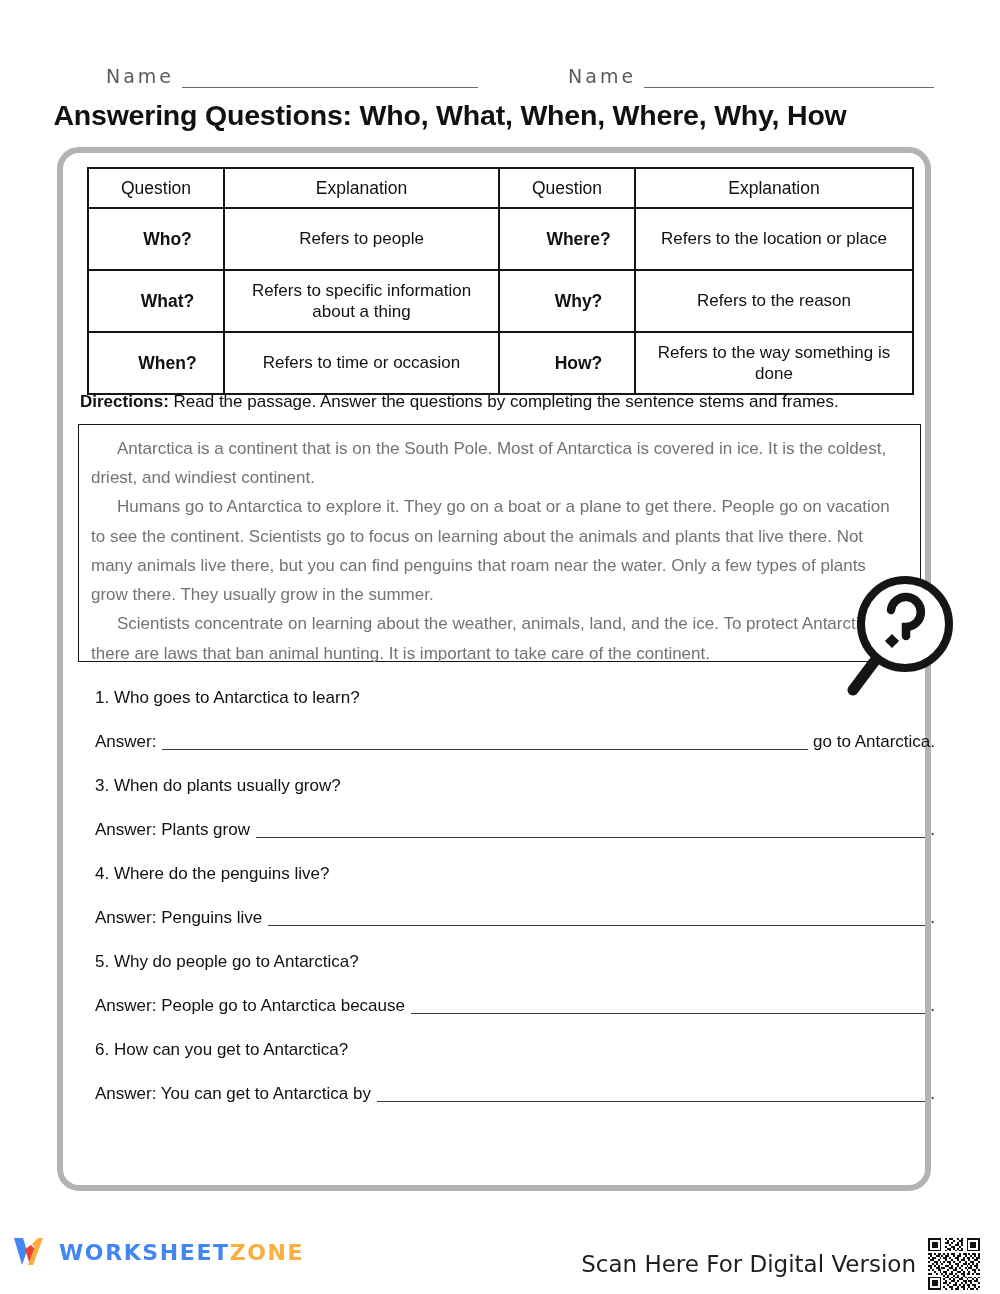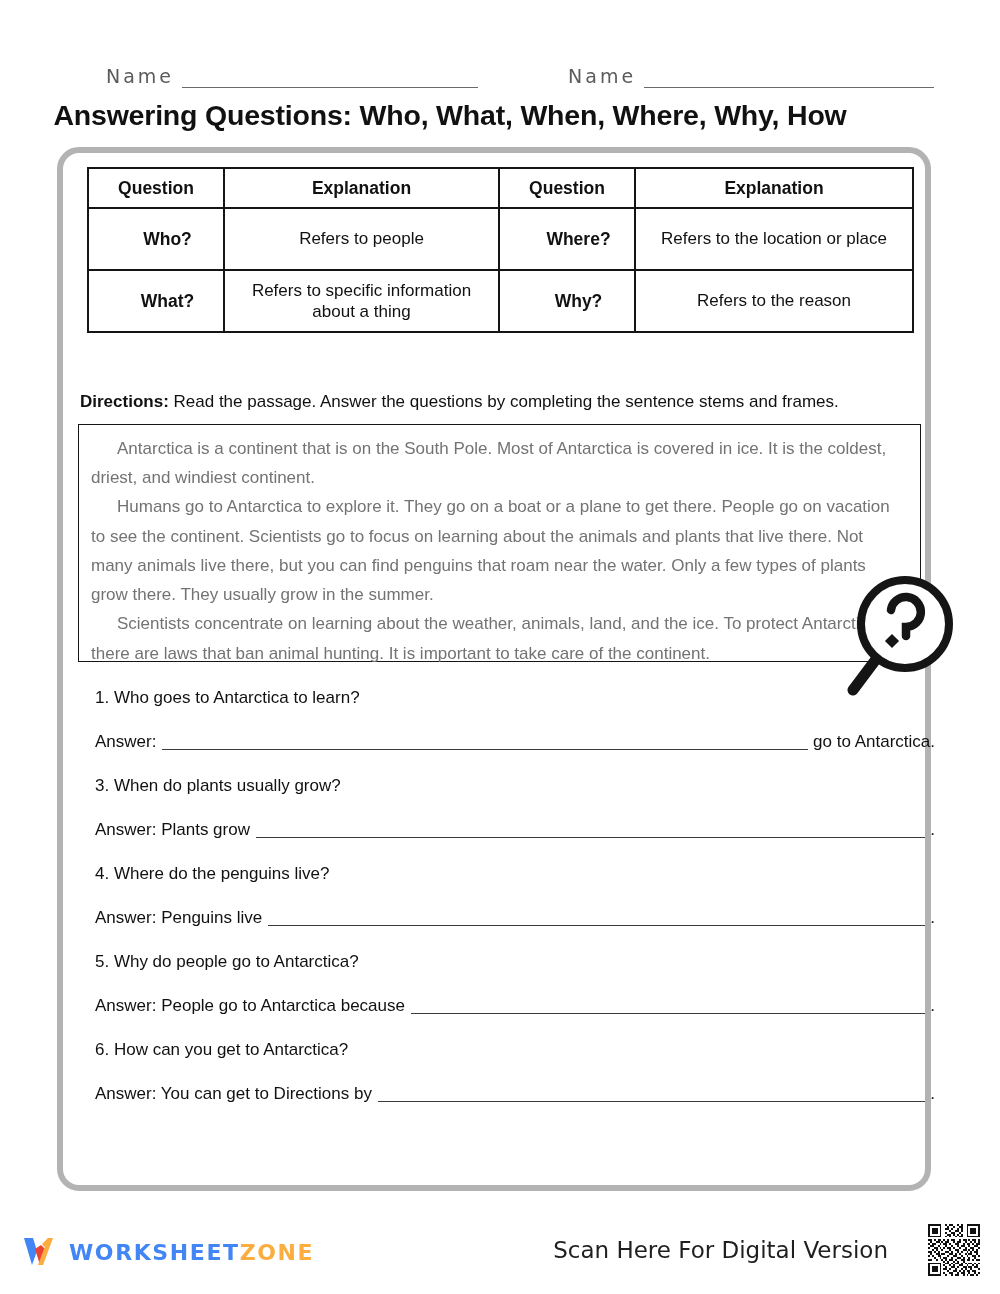--- a/index.html
+++ b/index.html
@@ -81,21 +81,21 @@
   }
   .qtable th, .qtable td {
     border: 2px solid #151515;
     text-align: center;
     vertical-align: middle;
     font-size: 17px;
     padding: 6px 8px;
     line-height: 1.26;
     color: #111111;
   }
-  .qtable th { font-weight: bold; height: 26px; font-size: 17.5px; padding-left: 8px; }
+  .qtable th { font-weight: normal; height: 26px; font-size: 17.5px; padding-left: 8px; }
   .qtable td.qcell { font-weight: bold; font-size: 17.5px; padding-left: 31px; }
   .qtable tr.body-row td { height: 48px; }
   .col-q1 { width: 136px; }
   .col-e1 { width: 275px; }
   .col-q2 { width: 136px; }
   .col-e2 { width: 278px; }
 
   
   .directions {
     position: absolute;
@@ -161,45 +161,44 @@
     flex: 1 1 auto;
     border-bottom: 1.6px solid #3b3b3b;
     height: 15px;
     margin: 0 5px 0 6px;
   }
   .atail { flex: 0 0 auto; }
 
   
   .footer-logo {
     position: absolute;
-    left: 22px;
+    left: 12px;
     bottom: 22px;
     display: flex;
     align-items: center;
     height: 40px;
     text-align: center;
   }
   .logo-mark { width: 38px; height: 34px; margin-right: 9px; }
   .logo-text {
     font-size: 22px;
     font-weight: bold;
     letter-spacing: 1.6px;
     font-family: "DejaVu Sans", sans-serif;
   }
   .logo-a { color: #4285f4; }
   .logo-b { color: #fbad3f; }
 
   .footer-scan {
     position: absolute;
     right: 18px;
-    bottom: 18px;
+    bottom: 4px;
     display: flex;
     align-items: center;
     height: 52px;
-    gap: 28px;
   }
   .scan-text {
     font-size: 23px;
     color: #1f1f1f;
     font-family: "DejaVu Sans", sans-serif;
     margin-right: 10px;
     white-space: nowrap;
   }
   .qr { width: 56px; height: 56px; display: block; }
 </style>
@@ -243,20 +242,26 @@
       <td>Refers to people</td>
       <td class="qcell">Where?</td>
       <td>Refers to the location or place</td>
     </tr>
     <tr class="body-row">
       <td class="qcell">What?</td>
       <td>Refers to specific information about a thing</td>
       <td class="qcell">Why?</td>
       <td>Refers to the reason</td>
     </tr>
+    <tr class="body-row">
+      <td class="qcell">When?</td>
+      <td>Refers to time or occasion</td>
+      <td class="qcell">How?</td>
+      <td>Refers to the way something is done</td>
+    </tr>
   </tbody>
 </table>
 
 <div class="directions">
   <b>Directions:</b><span> Read the passage. Answer the questions by completing the sentence stems and frames.</span>
 </div>
 
 <div class="passage">
   <p>Antarctica is a continent that is on the South Pole. Most of Antarctica is covered in ice. It is the coldest, driest, and windiest continent.</p>
   <p>Humans go to Antarctica to explore it.  They go on a boat or a plane to get there. People go on vacation to see the continent. Scientists go to focus on learning about the animals and plants that live there. Not many animals live there, but you can find penguins that roam near the water. Only a few types of plants grow there. They usually grow in the summer.</p>
@@ -305,21 +310,21 @@
     <div class="arow">
       <span class="astem">Answer: People go to Antarctica because</span>
       <span class="ablank"></span>
       <span class="atail">.</span>
     </div>
   </div>
 
   <div class="qblock">
     <div class="qtext">6. How can you get to Antarctica?</div>
     <div class="arow">
-      <span class="astem">Answer: You can get to Directions by</span>
+      <span class="astem">Answer: You can get to Antarctica by</span>
       <span class="ablank"></span>
       <span class="atail">.</span>
     </div>
   </div>
 
 </div>
 
 <div class="footer-logo">
   <svg class="logo-mark" viewBox="0 0 38 34">
     <path d="M2 3 L10 30 L15 16 L11 3 Z" fill="#4285f4"></path>

